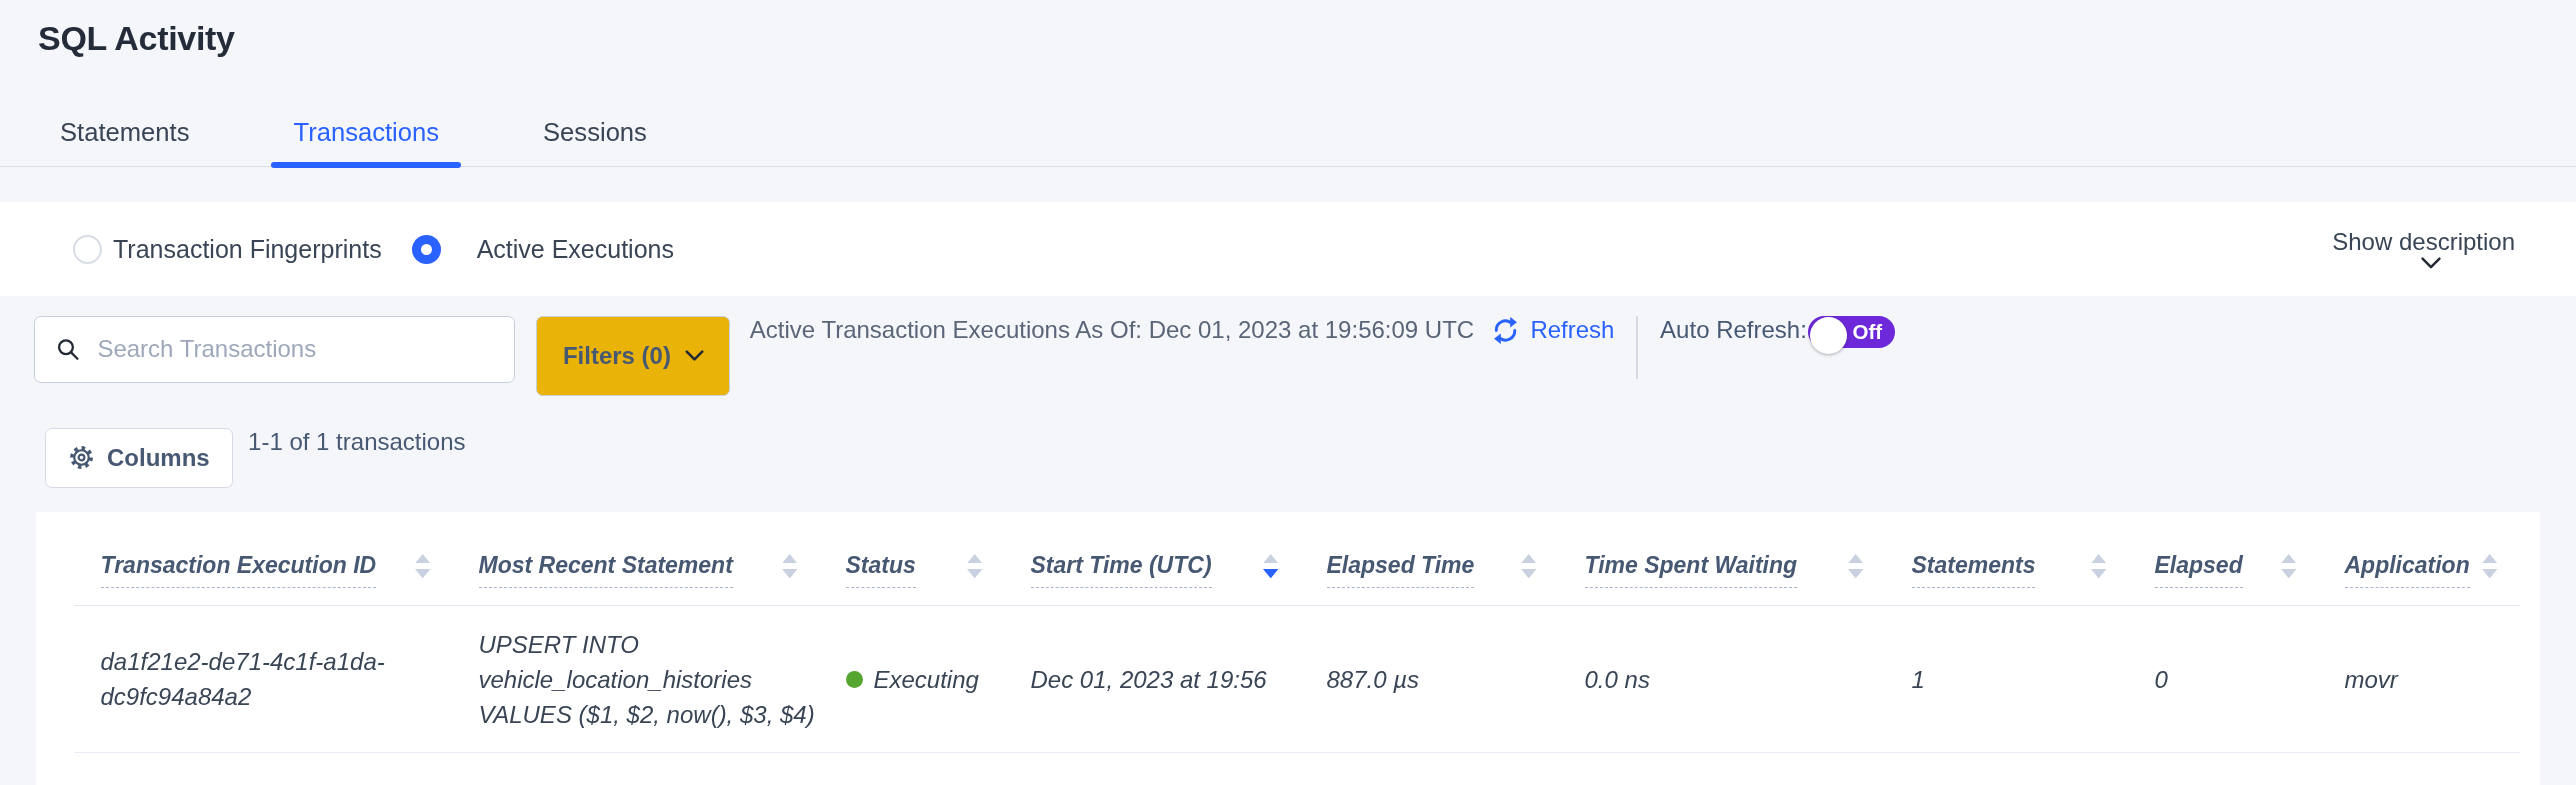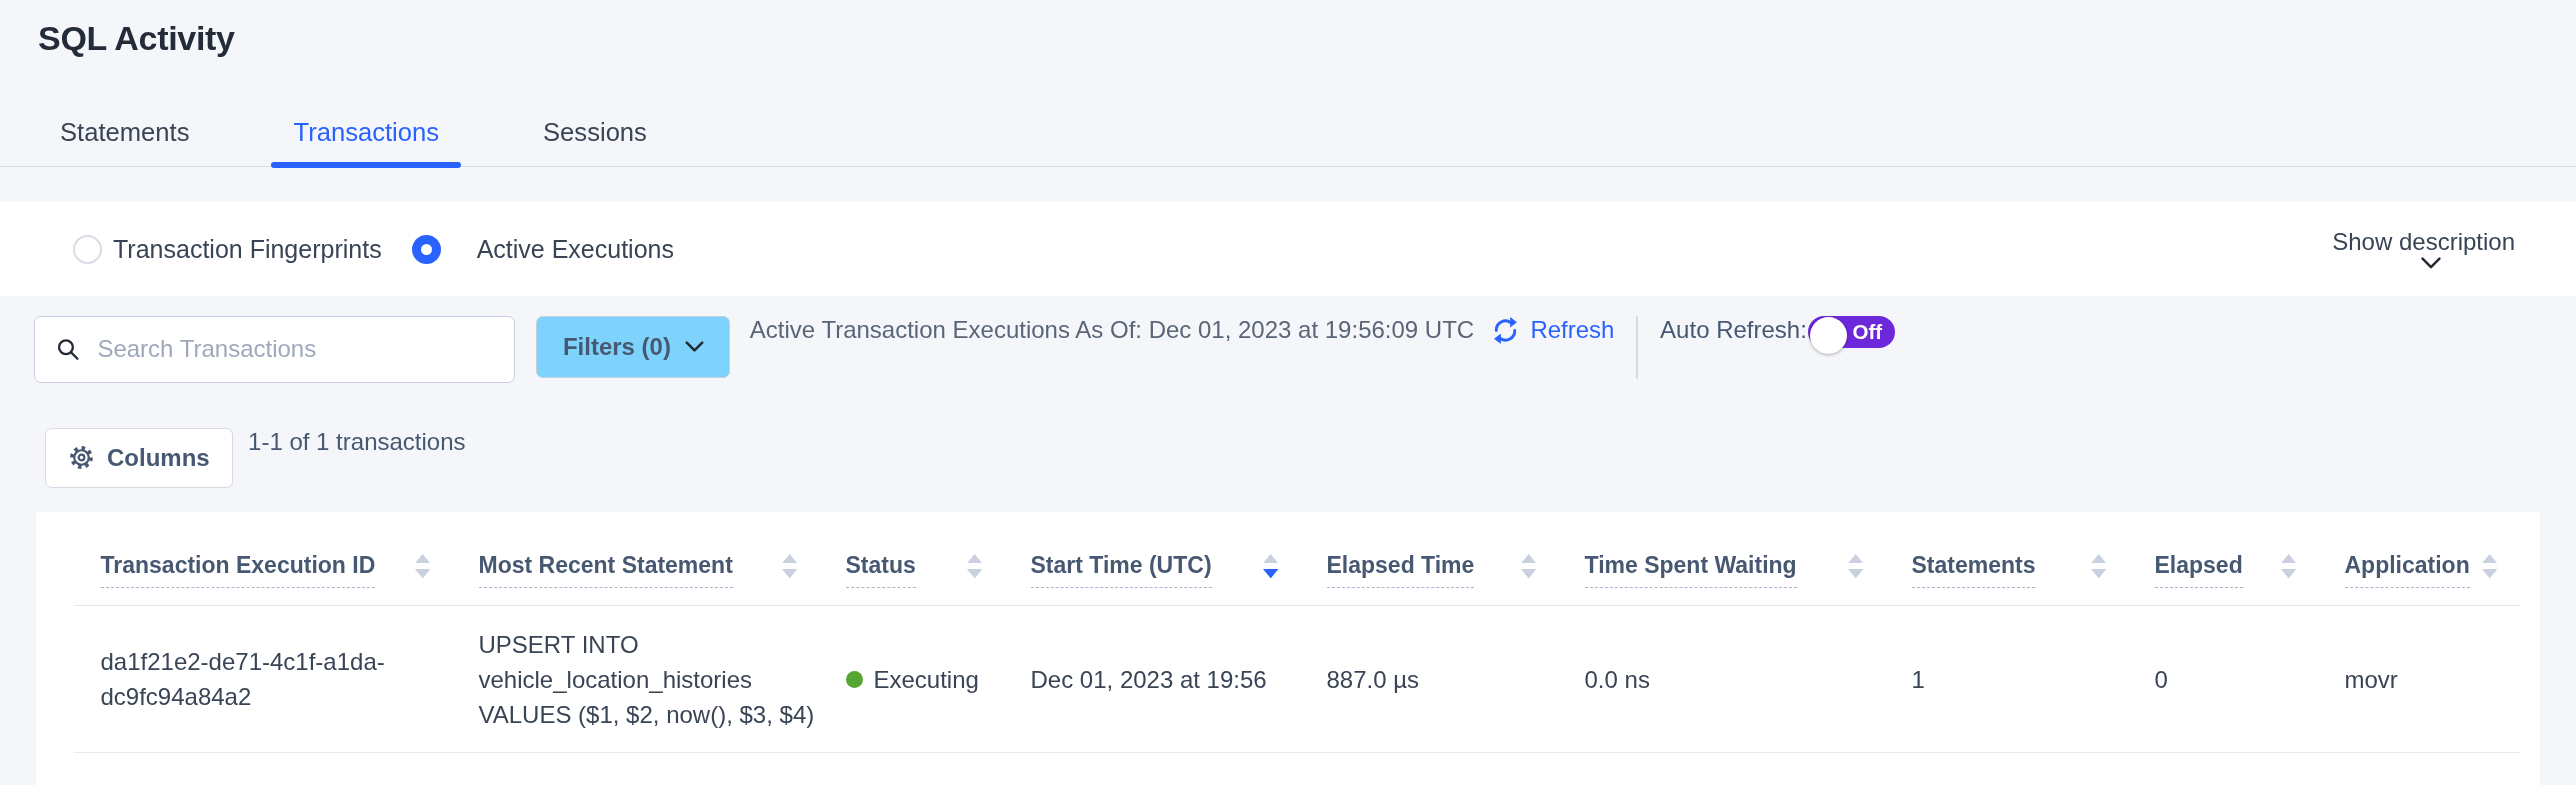--- a/index.html
+++ b/index.html
@@ -64,21 +64,21 @@
     border: 1.7px solid #c8cedd; border-radius: 6.8px;
     display: flex; align-items: center; padding: 0 20.5px; flex: none;
   }
   .search-box input {
     border: none; outline: none; background: transparent;
     font-family: "Liberation Sans", sans-serif;
     font-size: 24px; color: #394455; width: 100%; margin-left: 15.4px;
   }
   .search-box input::placeholder { color: #9ea8ba; }
   .filters-btn {
-    margin-left: 21.3px; height: 62px; background: #7dd3fc;
+    margin-left: 21.3px; height: 80px; background: #eab308;
     border: 1.7px solid #c8cedd; border-radius: 6.8px;
     display: flex; align-items: center; padding: 0 25.6px;
     font-size: 24px; font-weight: 700; color: #475872; cursor: pointer;
     flex: none;
   }
   .filters-btn svg { margin-left: 13.7px; }
   .asof-text { margin-left: 19.6px; font-size: 24px; color: #5a6578; white-space: nowrap; }
   .refresh-link {
     margin-left: 17px; display: flex; align-items: center;
     color: #2962ff; font-size: 24px; cursor: pointer; white-space: nowrap;
@@ -101,21 +101,21 @@
   .columns-btn {
     height: 60px; background: #fff; border: 1.7px solid #d4d9e4; border-radius: 6.8px;
     display: flex; align-items: center; padding: 0 22px;
     font-size: 24px; font-weight: 700; color: #475872; cursor: pointer;
   }
   .columns-btn svg { margin-right: 12px; }
   .results-count { margin-left: 15.4px; font-size: 24px; color: #475872; }
   
   .table-panel { margin: 24px 36px 0; background: #fff; height: 276px; }
   .table-inner { margin: 0 20.5px 0 38px; }
-  table { width: 100%; border-collapse: collapse; table-layout: fixed; }
+  table { width: 100%; border-collapse: collapse; table-layout: fixed; font-style: italic; }
   th {
     vertical-align: bottom; text-align: left;
     padding: 39px 22px 17px 26.5px;
     border-bottom: 1.7px solid #e2e7f0;
   }
   .th-flex { display: flex; align-items: flex-end; justify-content: space-between; }
   .th-label {
     font-size: 23px; font-weight: 700; color: #475872; line-height: 1.25;
     border-bottom: 1.7px dashed #aab5cc; padding-bottom: 7.7px; white-space: nowrap;
     cursor: pointer;

